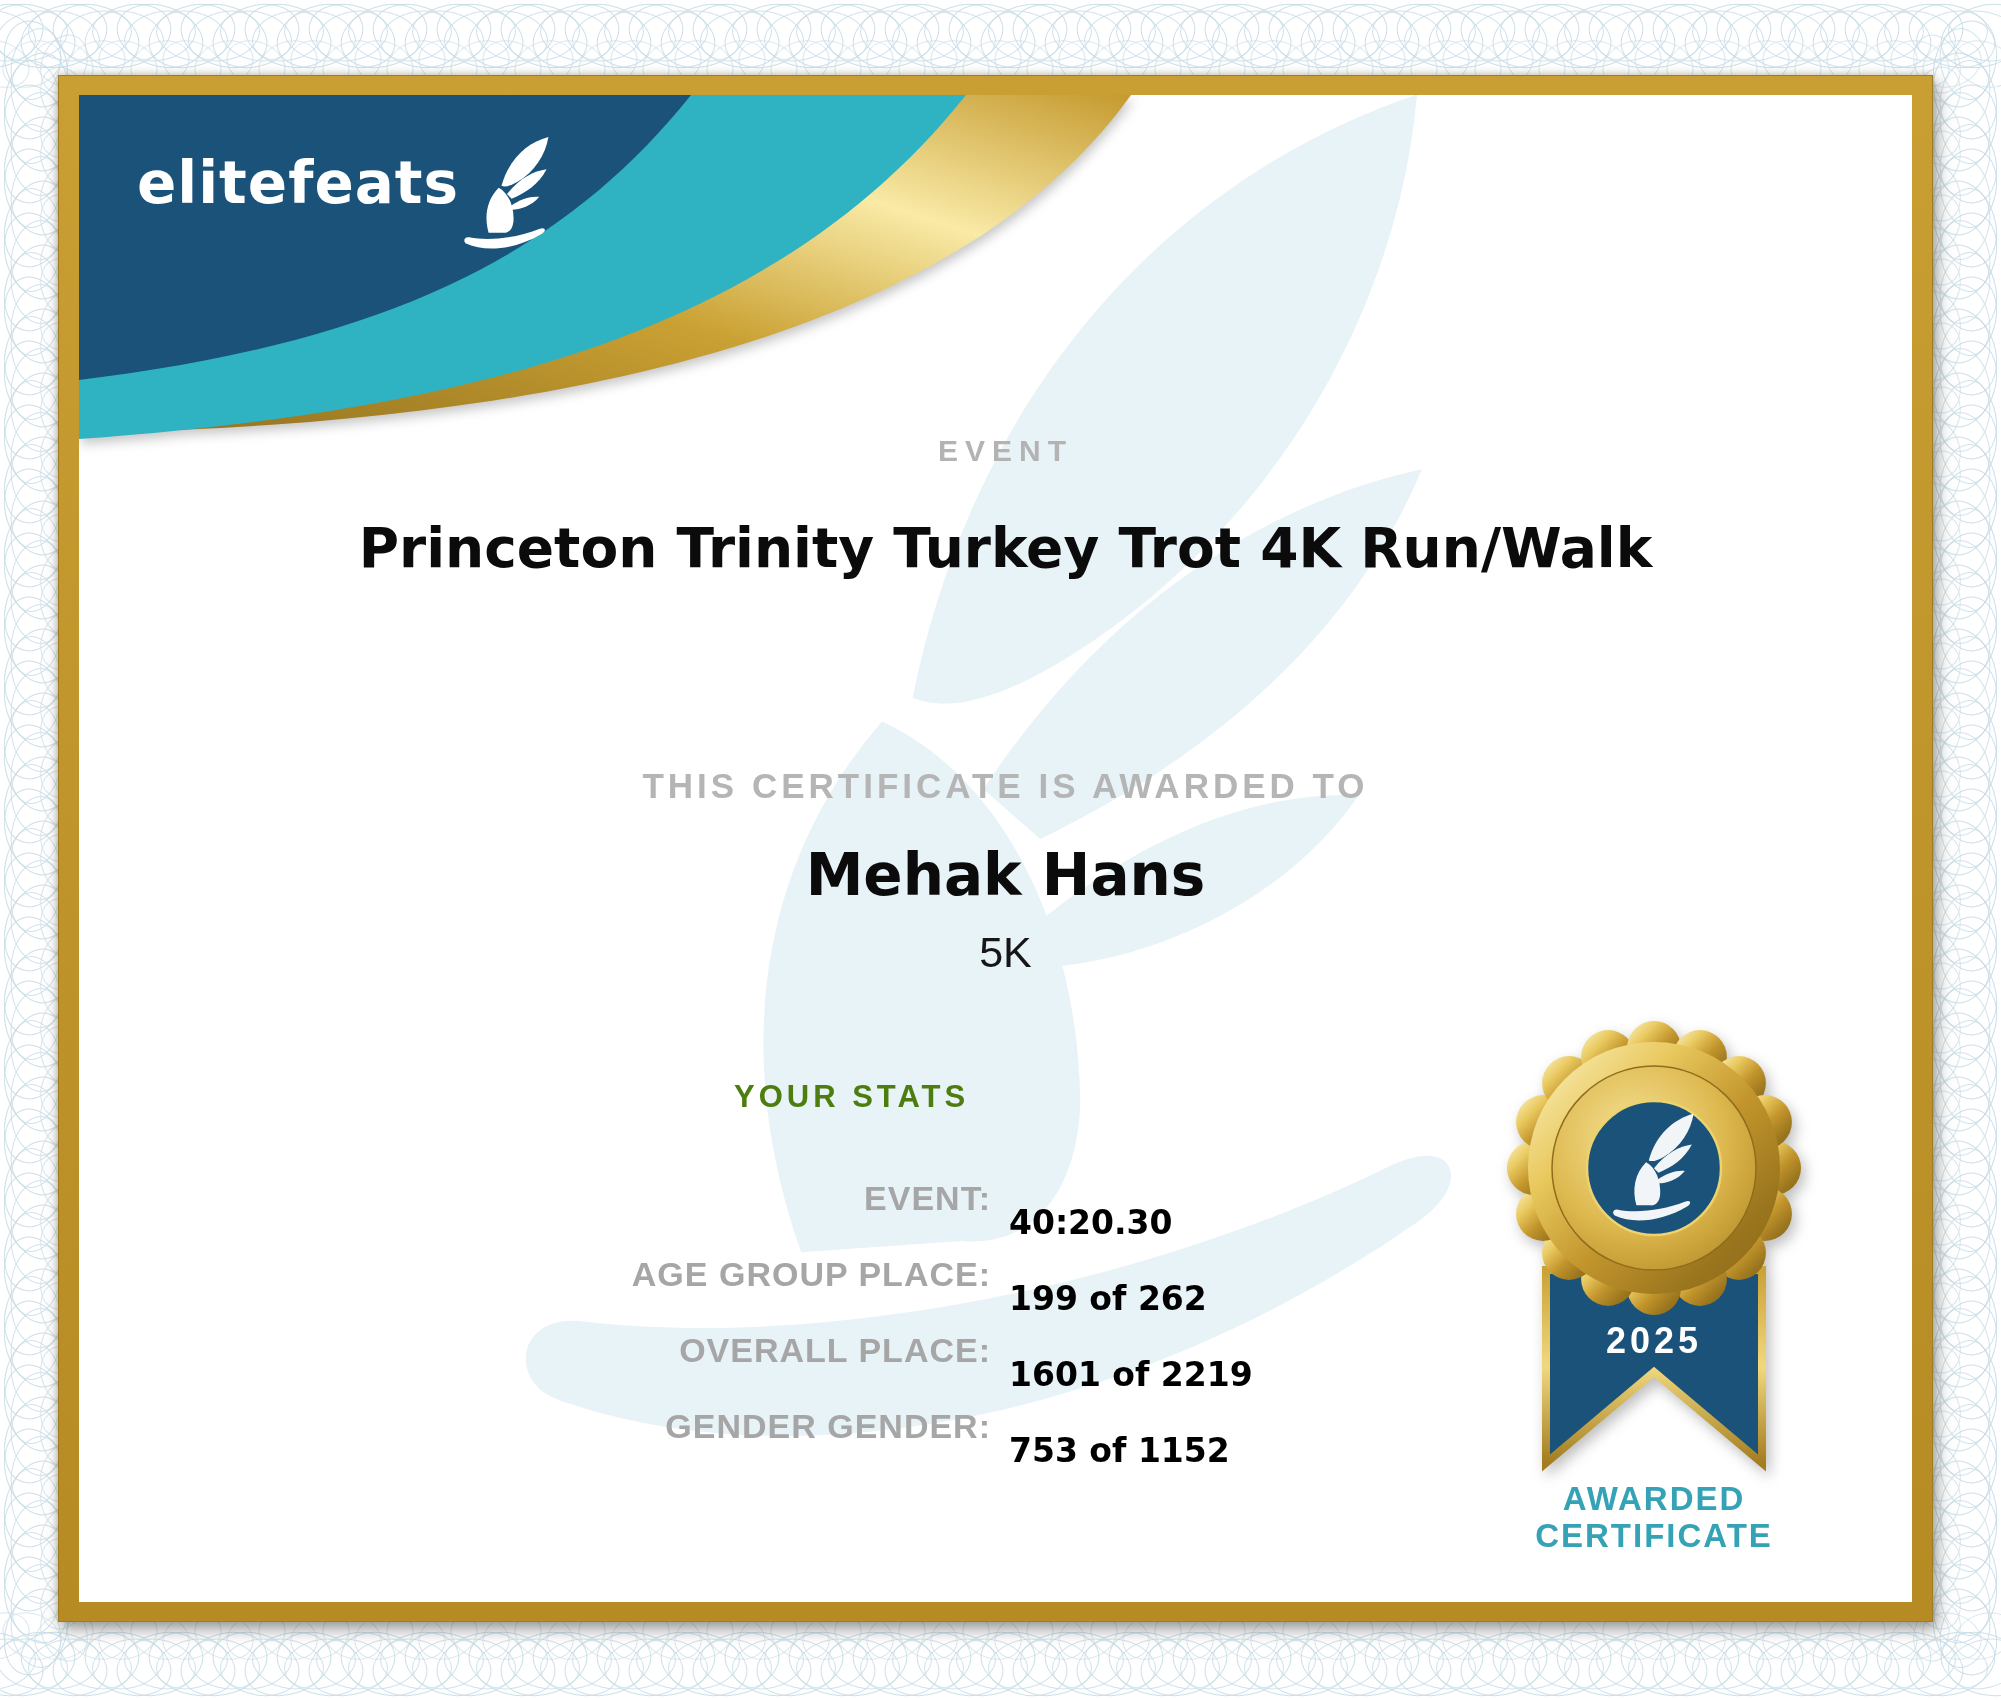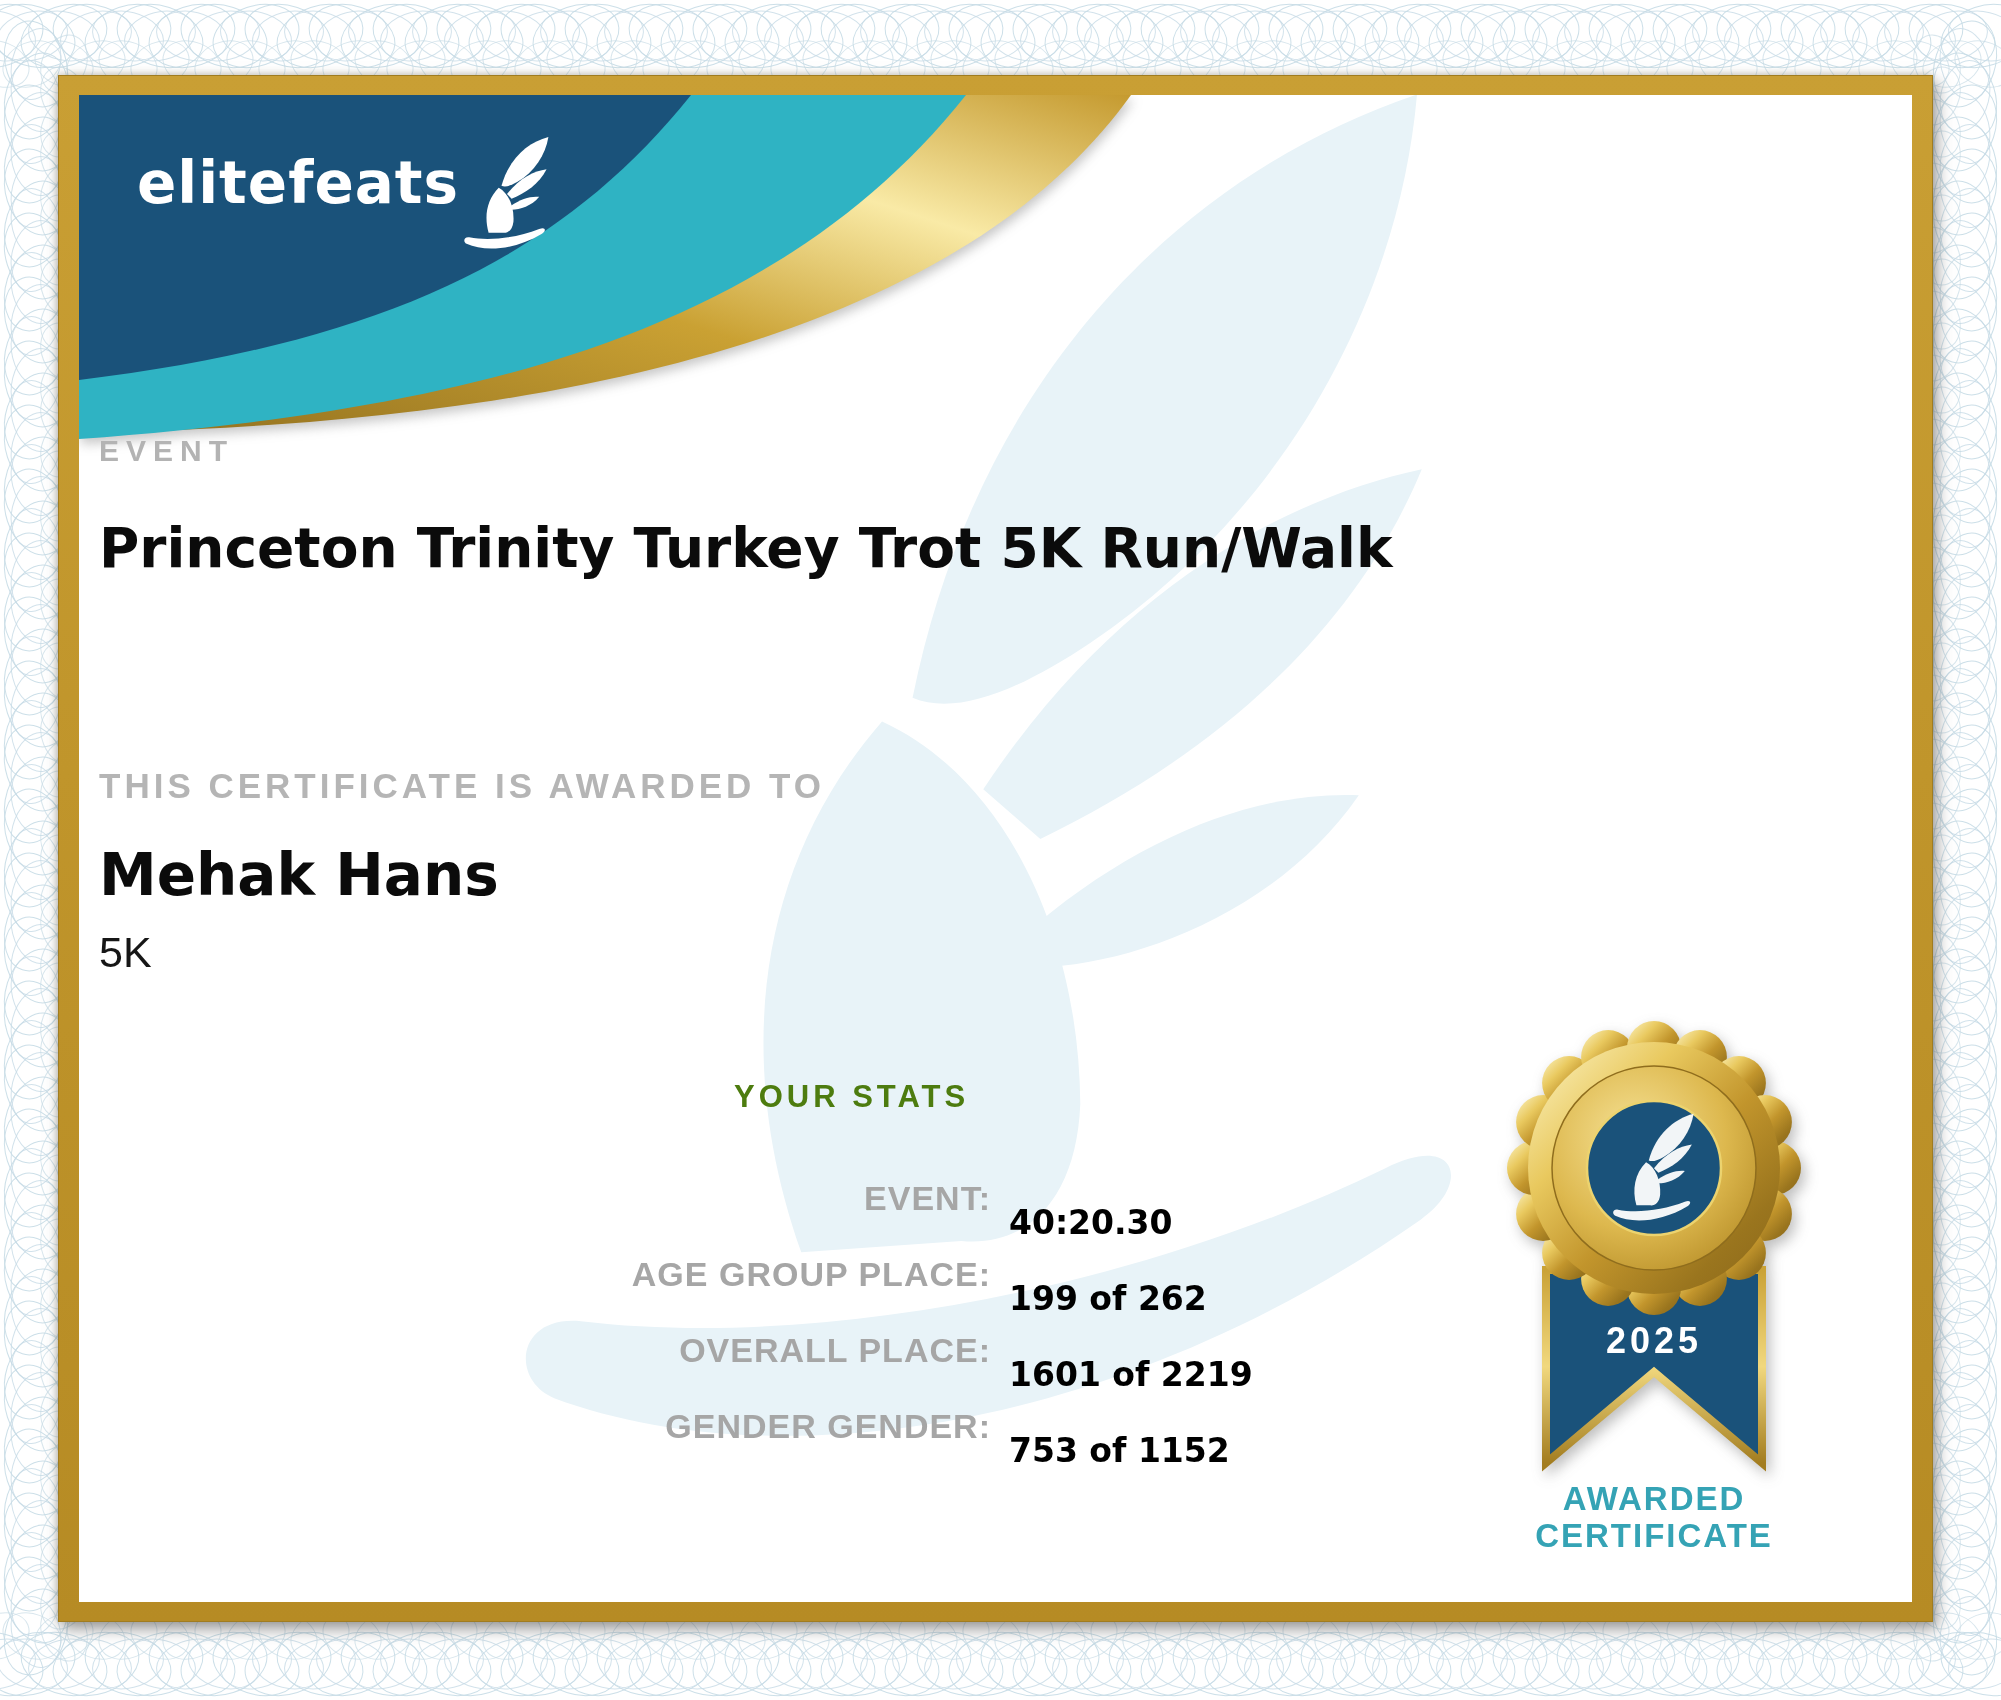--- a/index.html
+++ b/index.html
@@ -12,21 +12,21 @@
          border:1px solid #a07c20;box-sizing:border-box;padding-left:22px;}
   .inner{position:absolute;left:20px;top:19px;right:20px;bottom:19px;background:#ffffff;
          overflow:hidden;}
   .watermark{position:absolute;left:370px;top:10px;width:1070px;height:1390px;
              transform:rotate(-4deg);z-index:1;}
   .swoosh{position:absolute;left:0;top:0;z-index:2;filter:drop-shadow(2px 5px 6px rgba(90,90,90,.35));}
   .logo{position:absolute;left:58px;top:56px;z-index:3;display:flex;align-items:flex-start;}
   .logo-text{color:#ffffff;font-size:58px;font-weight:700;letter-spacing:1px;line-height:64px;
              font-family:"DejaVu Sans",sans-serif;}
   .logo-icon{margin-left:2px;margin-top:-16px;}
-  .centered{position:absolute;left:20px;right:0;text-align:left;z-index:3;}
+  .centered{position:absolute;left:20px;right:0;text-align:center;z-index:3;}
   .event-label{top:339px;font-size:30px;font-weight:700;letter-spacing:7px;color:#b3b3b3;}
   .title{top:421px;font-size:55px;font-weight:800;color:#0b0b0b;letter-spacing:0px;
          font-family:"DejaVu Sans",sans-serif;}
   .awarded{top:671px;font-size:35px;font-weight:600;letter-spacing:4px;color:#b5b5b5;}
   .name{top:746px;font-size:58px;font-weight:800;color:#0b0b0b;font-family:"DejaVu Sans",sans-serif;}
   .distance{top:833px;font-size:43px;font-weight:400;color:#161616;}
   .stats-heading{position:absolute;left:655px;top:984px;width:260px;text-align:left;z-index:3;
                  font-size:31px;font-weight:700;letter-spacing:4px;color:#4d7c0f;}
   .stats{position:absolute;left:0;top:1065px;width:1835px;z-index:3;}
   .stat-row{display:flex;align-items:center;height:76px;}
@@ -759,21 +759,21 @@
       </svg>
 
       <div class="logo">
         <span class="logo-text">elitefeats</span>
         <svg class="logo-icon" width="92" height="120" viewBox="0 0 100 130">
           <use href="#wingfoot" fill="#ffffff"></use>
         </svg>
       </div>
 
       <div class="centered event-label">EVENT</div>
-      <div class="centered title">Princeton Trinity Turkey Trot 5K Run/Walk</div>
+      <div class="centered title">Princeton Trinity Turkey Trot 4K Run/Walk</div>
       <div class="centered awarded">THIS CERTIFICATE IS AWARDED TO</div>
       <div class="centered name">Mehak Hans</div>
       <div class="centered distance">5K</div>
 
       <div class="stats-heading">YOUR STATS</div>
       <div class="stats">
         <div class="stat-row">
           <div class="stat-label">EVENT:</div>
           <div class="stat-value">40:20.30</div>
         </div>

